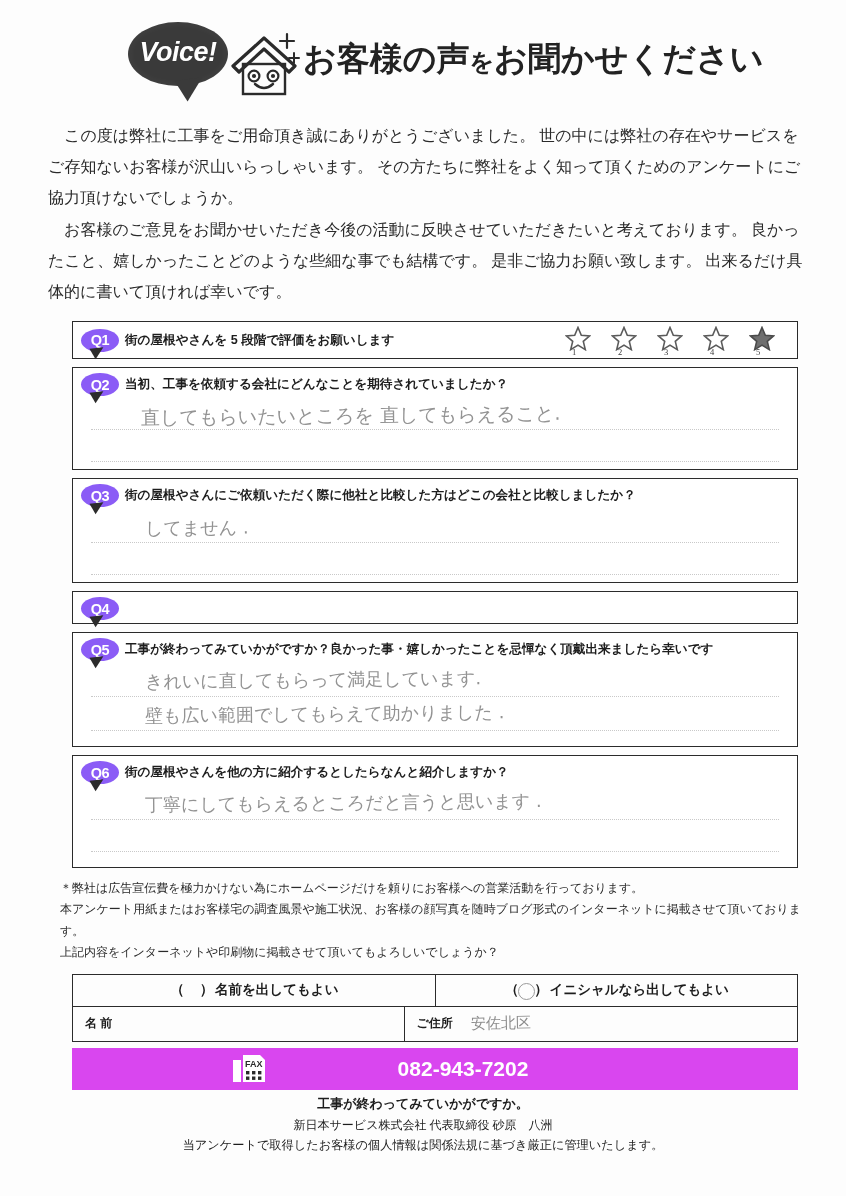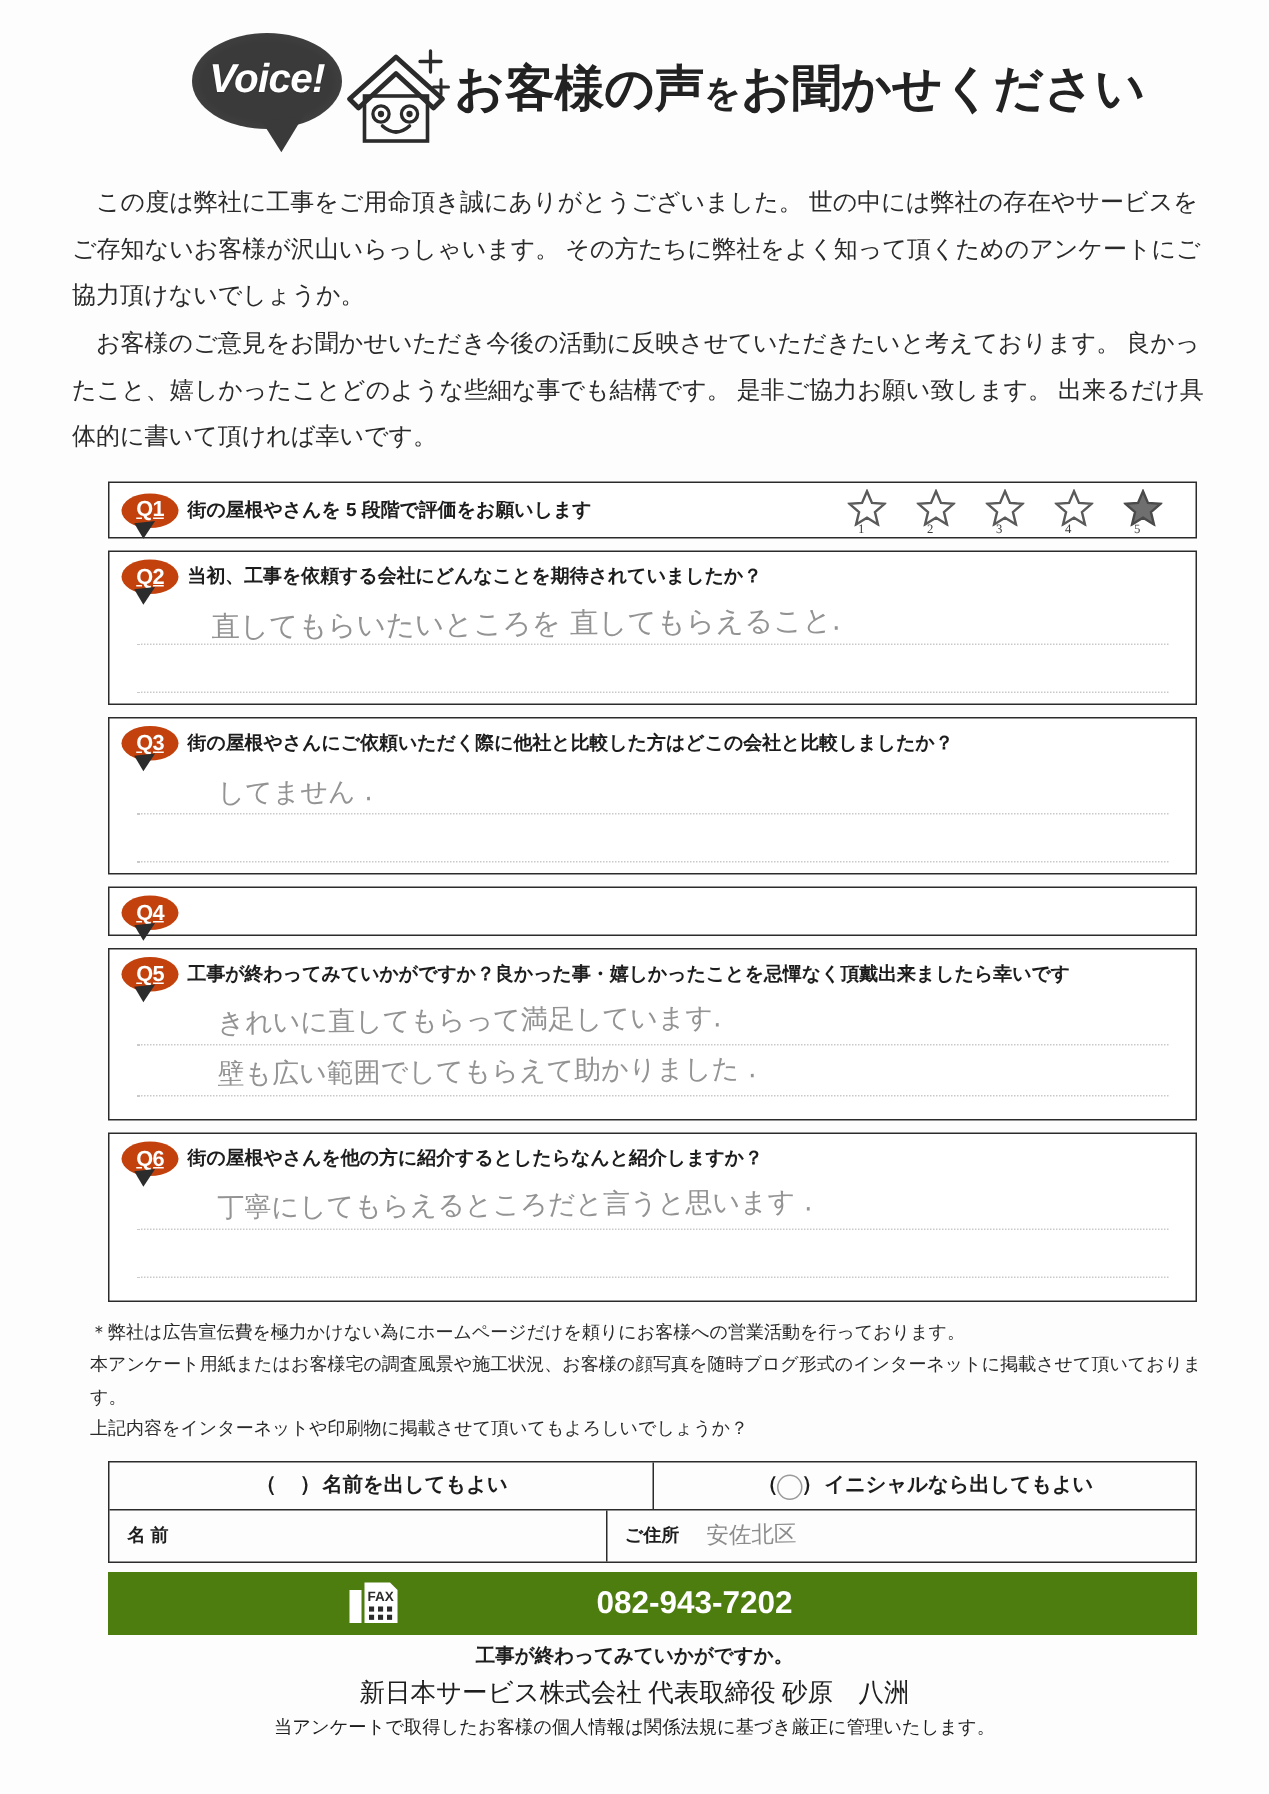--- a/index.html
+++ b/index.html
@@ -120,31 +120,30 @@
   .qhead {
     display: flex;
     align-items: center;
     padding: 5px 8px 3px 8px;
   }
   .qbadge {
     position: relative;
     flex: none;
     width: 38px;
     height: 23px;
-    background: #c2410c;
+    background: #8b5cf6;
     border-radius: 50%;
     color: #ffffff;
     font-weight: bold;
     font-size: 14.5px;
     display: flex;
     align-items: center;
     justify-content: center;
     letter-spacing: -0.5px;
     margin-right: 6px;
-    text-decoration: underline;
   }
   .qbadge::after {
     content: "";
     position: absolute;
     left: 9px;
     bottom: -7px;
     width: 0; height: 0;
     border-left: 5px solid transparent;
     border-right: 9px solid transparent;
     border-top: 11px solid #2c2c2c;
@@ -270,21 +269,21 @@
     font-size: 15px;
     color: #8c8c8c;
     font-family: "DejaVu Sans", sans-serif;
     transform: rotate(-1deg);
   }
 
   
   .faxbar {
     margin: 6px 48px 0 72px;
     height: 42px;
-    background: #4d7c0f;
+    background: #d946ef;
     display: flex;
     align-items: center;
     justify-content: center;
     position: relative;
   }
   .fax-icon {
     position: absolute;
     left: 160px;
     top: 6px;
     width: 34px;
@@ -300,21 +299,21 @@
   }
   .thanks {
     text-align: center;
     font-size: 13px;
     font-weight: bold;
     margin-top: 5px;
     color: #1d1d1d;
   }
   .company {
     text-align: center;
-    font-size: 17px;
+    font-size: 12px;
     margin-top: 4px;
     color: #1d1d1d;
     font-family: "Liberation Serif", "DejaVu Serif", serif;
   }
   .privacy {
     text-align: center;
     font-size: 12.2px;
     margin-top: 3px;
     color: #1d1d1d;
     font-family: "Liberation Serif", "DejaVu Serif", serif;

